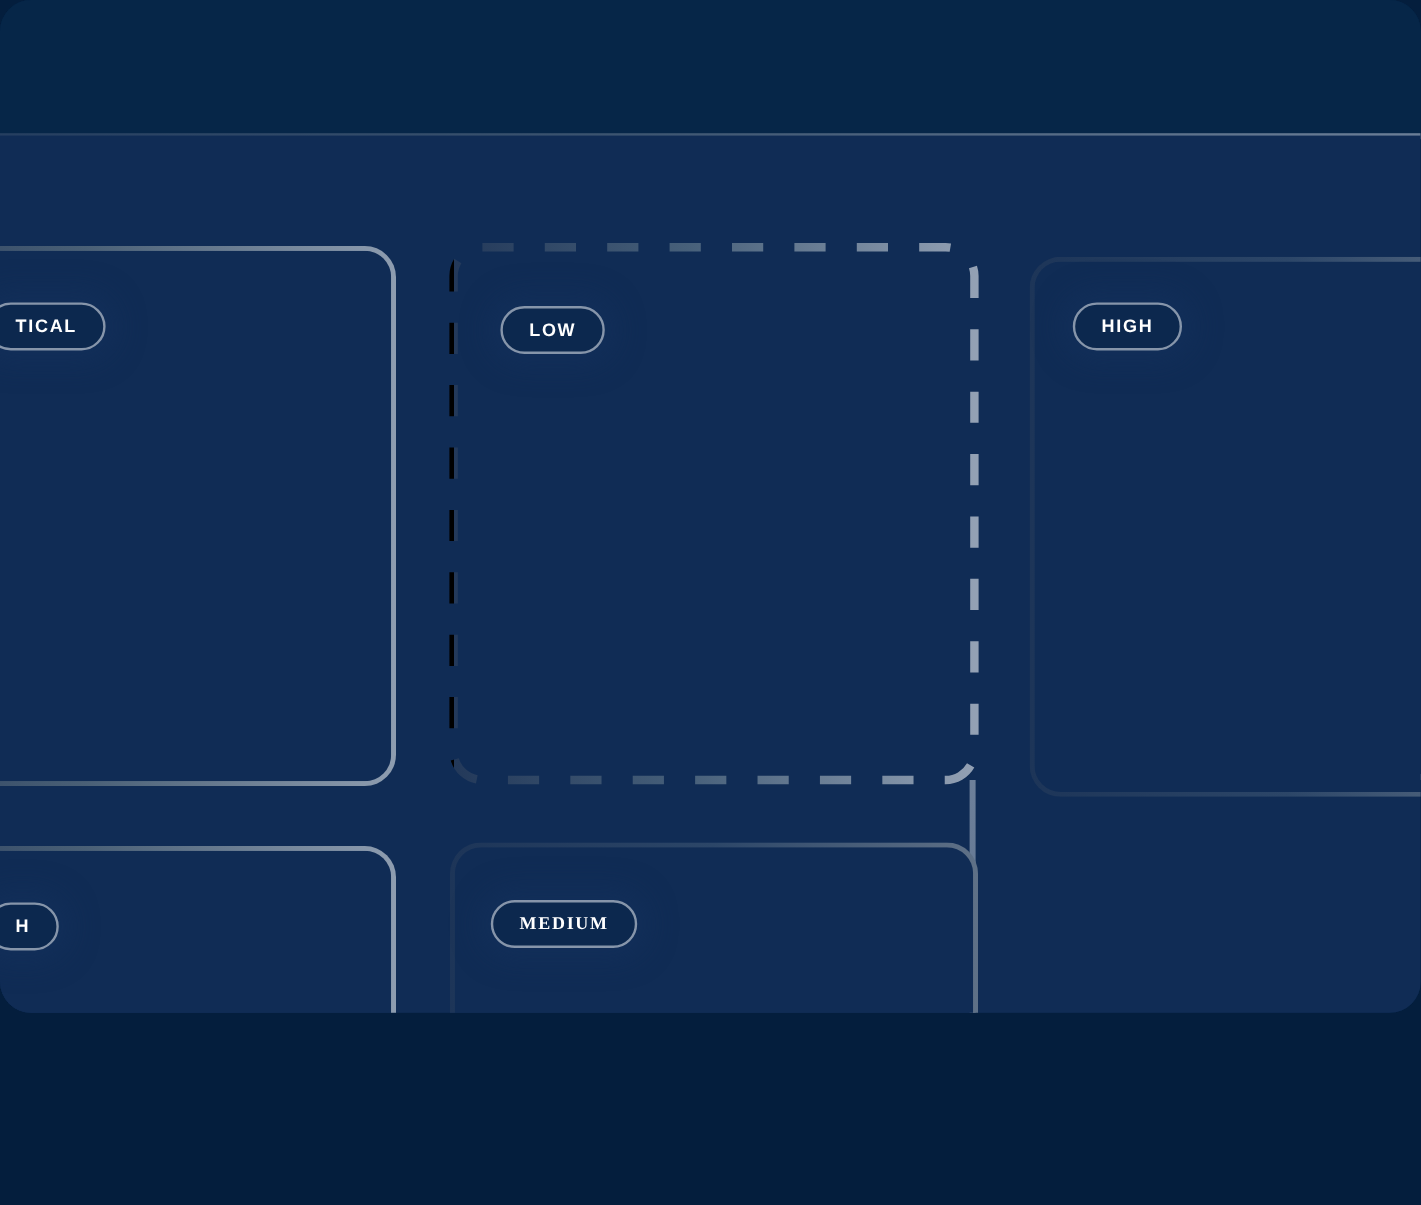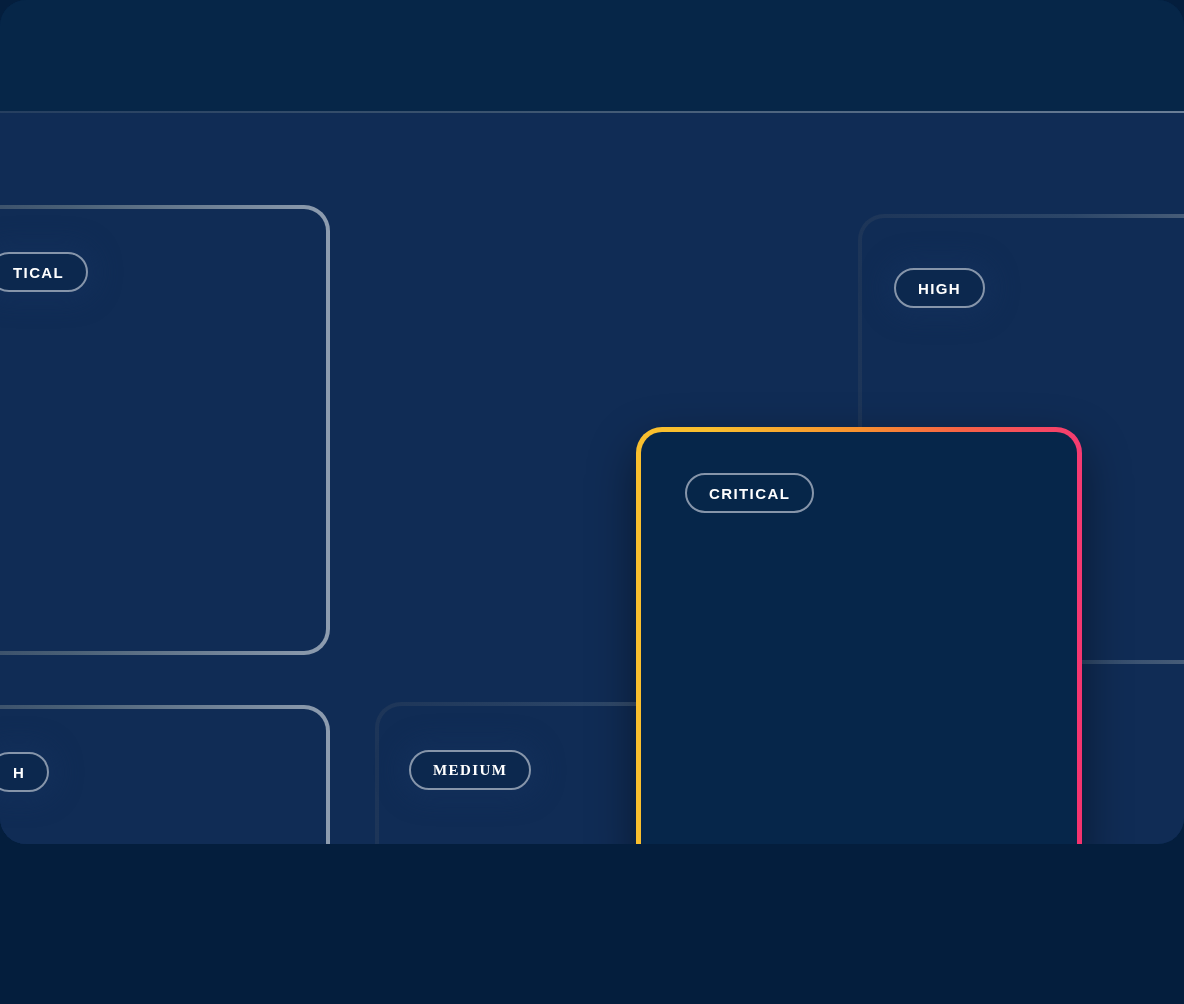--- a/index.html
+++ b/index.html
@@ -130,30 +130,41 @@
   <div class="board"></div>
 
   <div class="divider" style="left:808px; top:650px; height:354px;"></div>
   <div class="divider" style="left:330px; top:880px; height:124px;"></div>
   <div class="divider h" style="left:1080px; top:645px; width:104px;"></div>
 
   <div class="card solid" style="left:-140px; top:205px; width:470px; height:450px;">
     <div class="badge glow" style="left:125px; top:43px;">TICAL</div>
   </div>
 
+  <div class="card dashed" style="left:375px; top:203px; width:440px; height:450px; background:transparent;">
+    <svg viewBox="0 0 440 450" preserveAspectRatio="none">
+      <defs>
+        <linearGradient id="dashGrad" x1="0" y1="0" x2="1" y2="0">
+          <stop offset="0%" stop-color="#233photo"></stop>
+          <stop offset="0%" stop-color="#23395a"></stop>
+          <stop offset="45%" stop-color="#47607a"></stop>
+          <stop offset="100%" stop-color="#93a1b4"></stop>
+        </linearGradient>
+      </defs>
+      <rect x="3" y="3" width="434" height="444" rx="24" ry="24" fill="none" stroke="url(#dashGrad)" stroke-width="7" stroke-dasharray="26 26" stroke-linecap="butt"></rect>
+    </svg>
+    <div class="badge glow" style="left:42px; top:52px;">LOW</div>
+  </div>
 
   <div class="card solid dim" style="left:858px; top:214px; width:430px; height:450px;">
-    <div class="badge glow" style="left:32px; top:50px;">HIGH</div>
+    <div class="badge glow" style="left:32px; top:34px;">HIGH</div>
   </div>
 
   <div class="card solid" style="left:-140px; top:705px; width:470px; height:430px;">
     <div class="badge glow" style="left:125px; top:43px;">H</div>
   </div>
 
   <div class="card solid dim" style="left:375px; top:702px; width:440px; height:430px;">
     <div class="badge glow" style="left:30px; top:44px;font-family:Liberation Serif, serif;">MEDIUM</div>
   </div>
 
-  <div class="card dragging" style="left:636px; top:427px; width:446px; height:443px;">
-    <div class="badge" style="left:44px; top:41px; background:rgba(6,38,74,.6);">CRITICAL</div>
-  </div>
 
 </div>
 
 </body></html>

